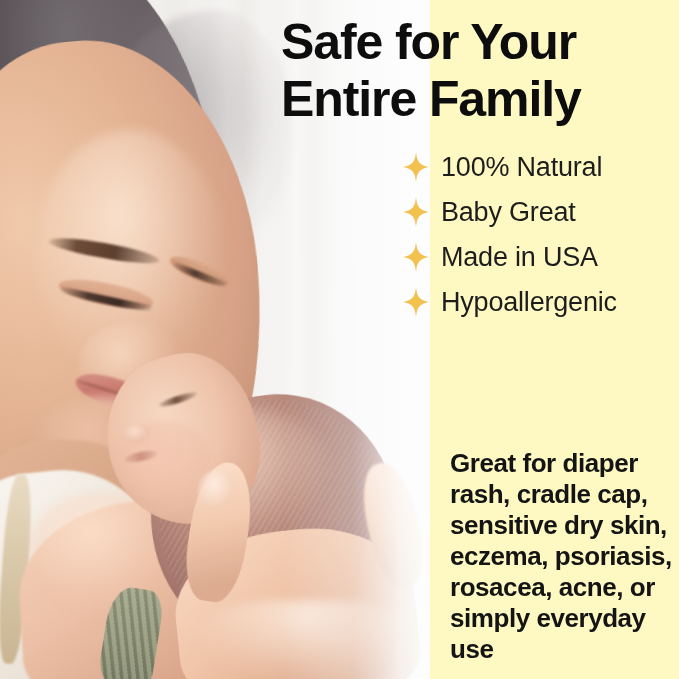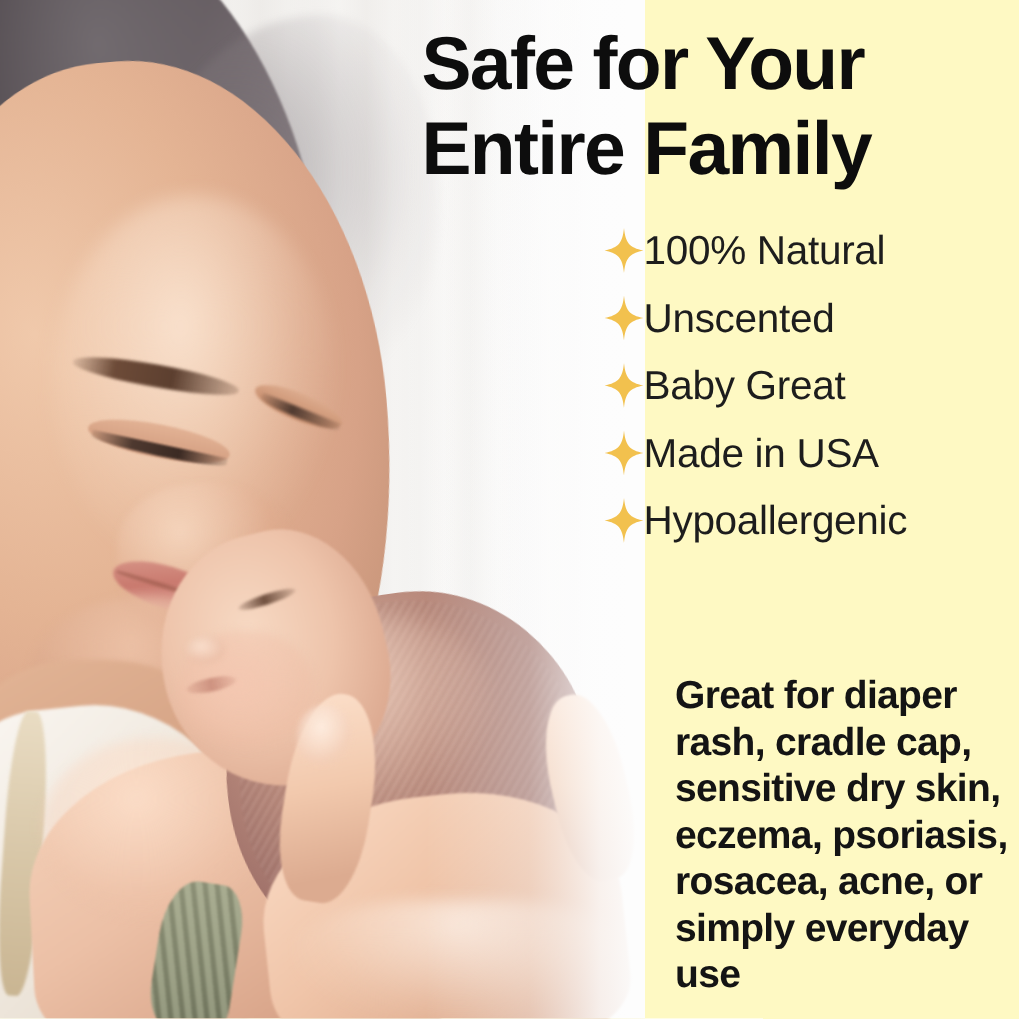--- a/index.html
+++ b/index.html
@@ -468,20 +468,21 @@
     left: 124px;
     top: 144px;
     margin: 0;
     padding: 0;
     list-style: none;
   }
   .feature {
     display: flex;
     align-items: center;
     height: 45px;
+    gap: 12px;
   }
   .sparkle {
     flex: 0 0 auto;
     width: 26px;
     height: 30px;
     display: block;
   }
   .feature-label {
     font-size: 27px;
     line-height: 30px;
@@ -556,26 +557,20 @@
   <div class="content">
 
     <h1 class="headline">Safe for Your Entire Family</h1>
 
     <ul class="features">
       <li class="feature">
         <svg class="sparkle" viewBox="0 0 26 30">
           <path d="M13 0 C14 9.6 16.4 13.2 26 15 C16.4 16.8 14 20.4 13 30 C12 20.4 9.6 16.8 0 15 C9.6 13.2 12 9.6 13 0 Z" fill="#F2C14E"></path>
         </svg>
         <span class="feature-label">100% Natural</span>
-      </li>
-      <li class="feature">
-        <svg class="sparkle" viewBox="0 0 26 30">
-          <path d="M13 0 C14 9.6 16.4 13.2 26 15 C16.4 16.8 14 20.4 13 30 C12 20.4 9.6 16.8 0 15 C9.6 13.2 12 9.6 13 0 Z" fill="#F2C14E"></path>
-        </svg>
-        <span class="feature-label">Unscented</span>
       </li>
       <li class="feature">
         <svg class="sparkle" viewBox="0 0 26 30">
           <path d="M13 0 C14 9.6 16.4 13.2 26 15 C16.4 16.8 14 20.4 13 30 C12 20.4 9.6 16.8 0 15 C9.6 13.2 12 9.6 13 0 Z" fill="#F2C14E"></path>
         </svg>
         <span class="feature-label">Baby Great</span>
       </li>
       <li class="feature">
         <svg class="sparkle" viewBox="0 0 26 30">
           <path d="M13 0 C14 9.6 16.4 13.2 26 15 C16.4 16.8 14 20.4 13 30 C12 20.4 9.6 16.8 0 15 C9.6 13.2 12 9.6 13 0 Z" fill="#F2C14E"></path>

